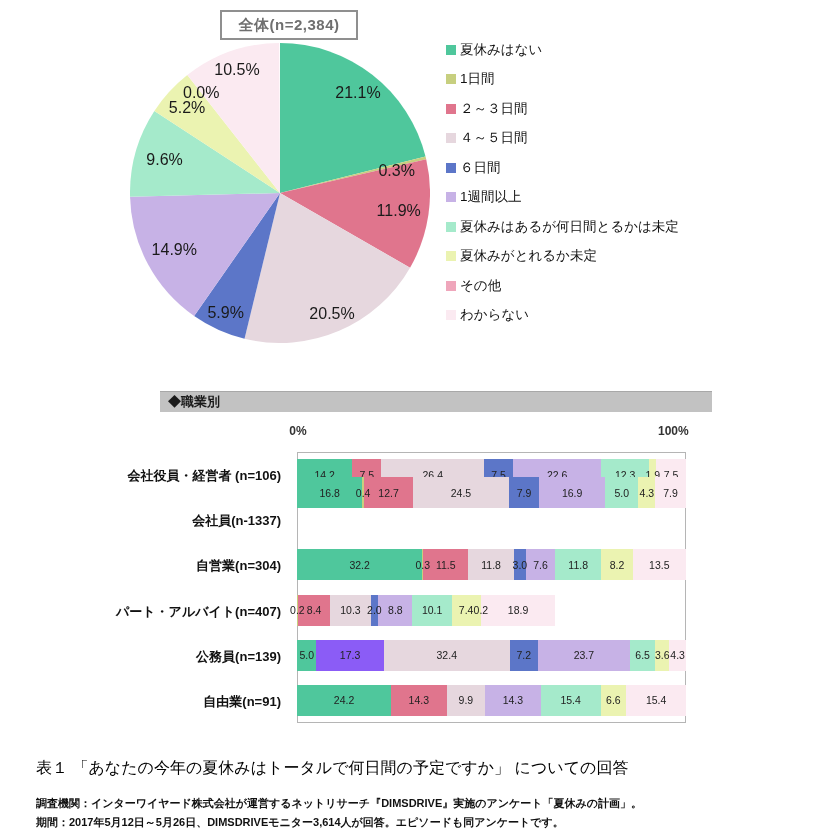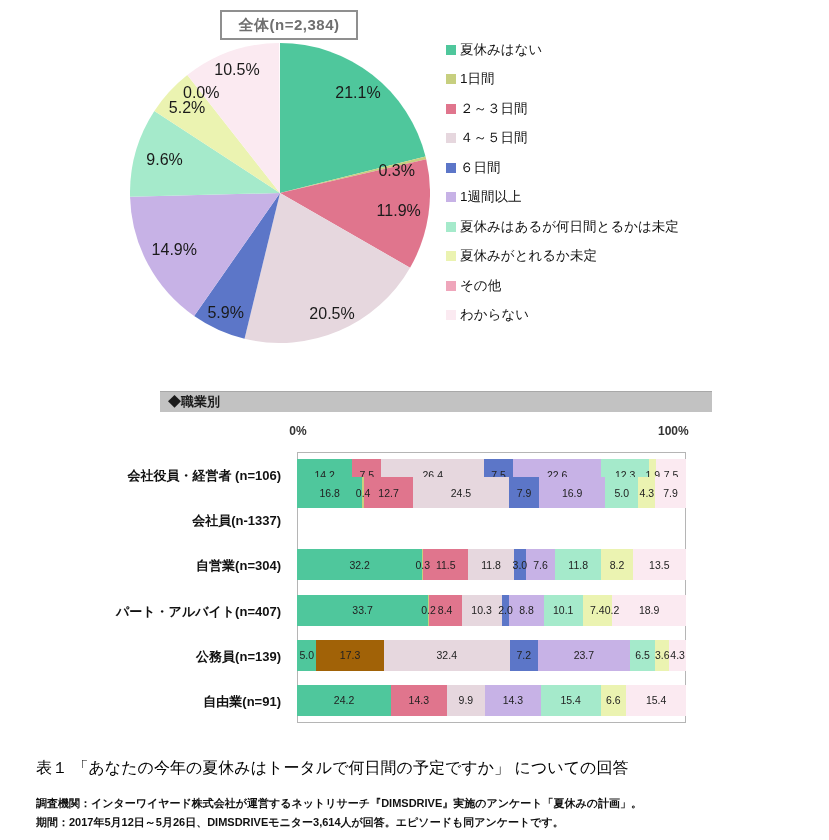--- a/index.html
+++ b/index.html
@@ -220,23 +220,20 @@
         </div>
         <div class="bar-seg" style="width: 8.2%; background: rgb(235, 243, 177);">
           <span class="seg-val">8.2</span>
         </div>
         <div class="bar-seg" style="width: 13.5%; background: rgb(251, 234, 241);">
           <span class="seg-val">13.5</span>
         </div>
       </div>
       <div class="row-label" style="top: 602.583px;">パート・アルバイト(n=407)</div>
       <div class="bar-row" style="top: 594.583px;">
-        <div class="bar-seg" style="width: 33.7%; background: rgb(79, 199, 156);">
-          <span class="seg-val">33.7</span>
-        </div>
         <div class="bar-seg" style="width: 0.2%; background: rgb(199, 207, 127);">
           <span class="seg-val">0.2</span>
         </div>
         <div class="bar-seg" style="width: 8.4%; background: rgb(224, 117, 141);">
           <span class="seg-val">8.4</span>
         </div>
         <div class="bar-seg" style="width: 10.3%; background: rgb(230, 215, 222);">
           <span class="seg-val">10.3</span>
         </div>
         <div class="bar-seg" style="width: 2%; background: rgb(92, 118, 200);">
@@ -256,21 +253,21 @@
         </div>
         <div class="bar-seg" style="width: 18.9%; background: rgb(251, 234, 241);">
           <span class="seg-val">18.9</span>
         </div>
       </div>
       <div class="row-label" style="top: 647.75px;">公務員(n=139)</div>
       <div class="bar-row" style="top: 639.75px;">
         <div class="bar-seg" style="width: 5%; background: rgb(79, 199, 156);">
           <span class="seg-val">5.0</span>
         </div>
-        <div class="bar-seg" style="width: 17.3%; background: #a16207;">
+        <div class="bar-seg" style="width: 17.3%; background: #8b5cf6;">
           <span class="seg-val">17.3</span>
         </div>
         <div class="bar-seg" style="width: 32.4%; background: rgb(230, 215, 222);">
           <span class="seg-val">32.4</span>
         </div>
         <div class="bar-seg" style="width: 7.2%; background: rgb(92, 118, 200);">
           <span class="seg-val">7.2</span>
         </div>
         <div class="bar-seg" style="width: 23.7%; background: rgb(199, 178, 230);">
           <span class="seg-val">23.7</span>

